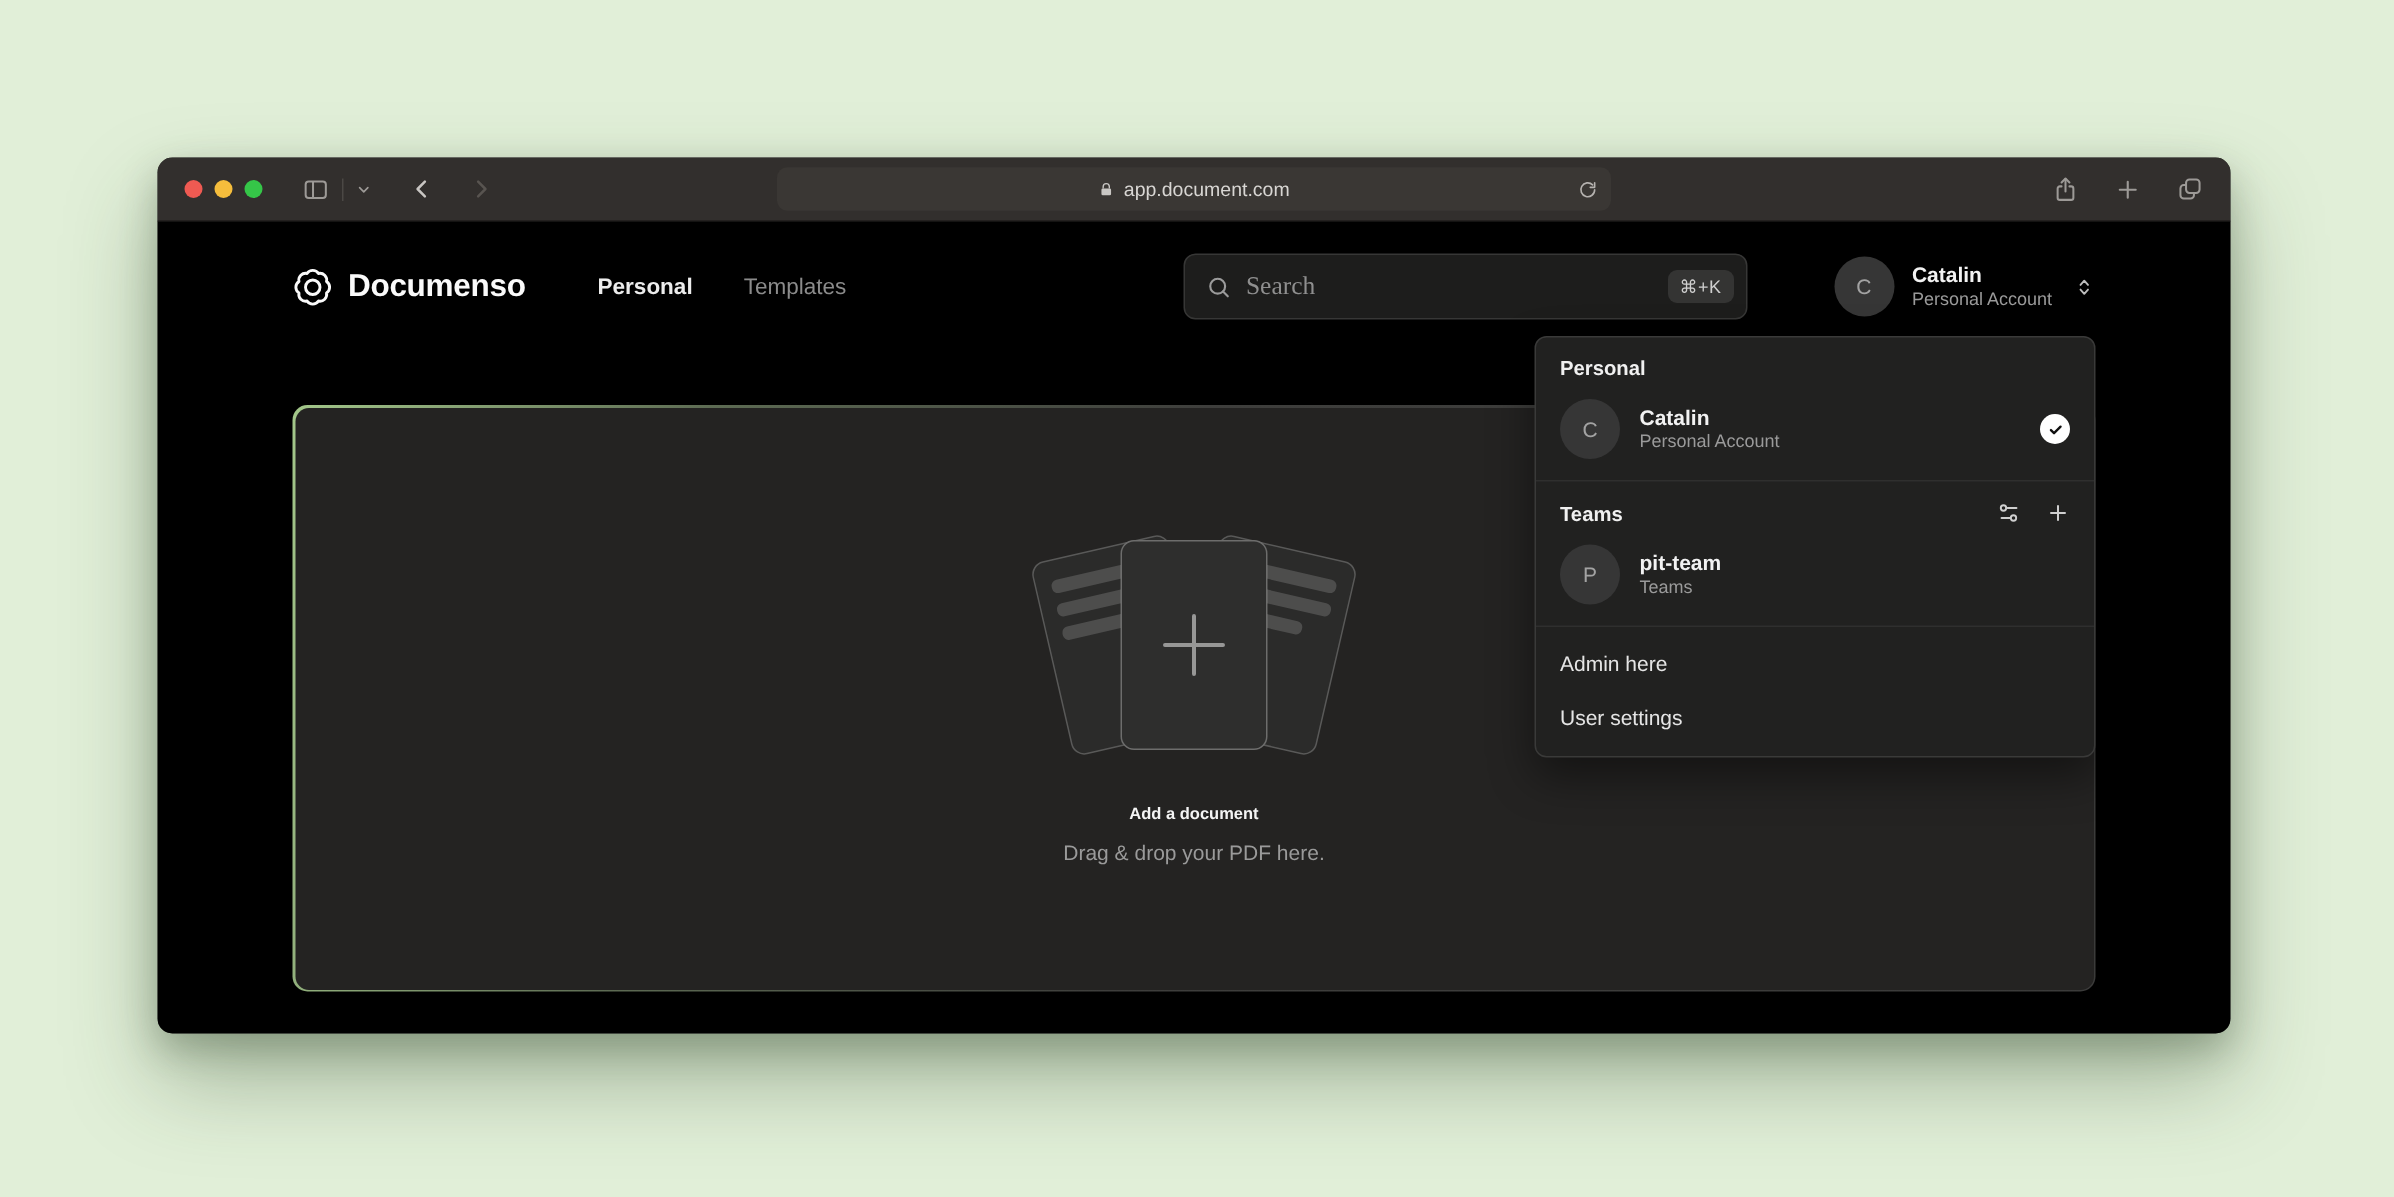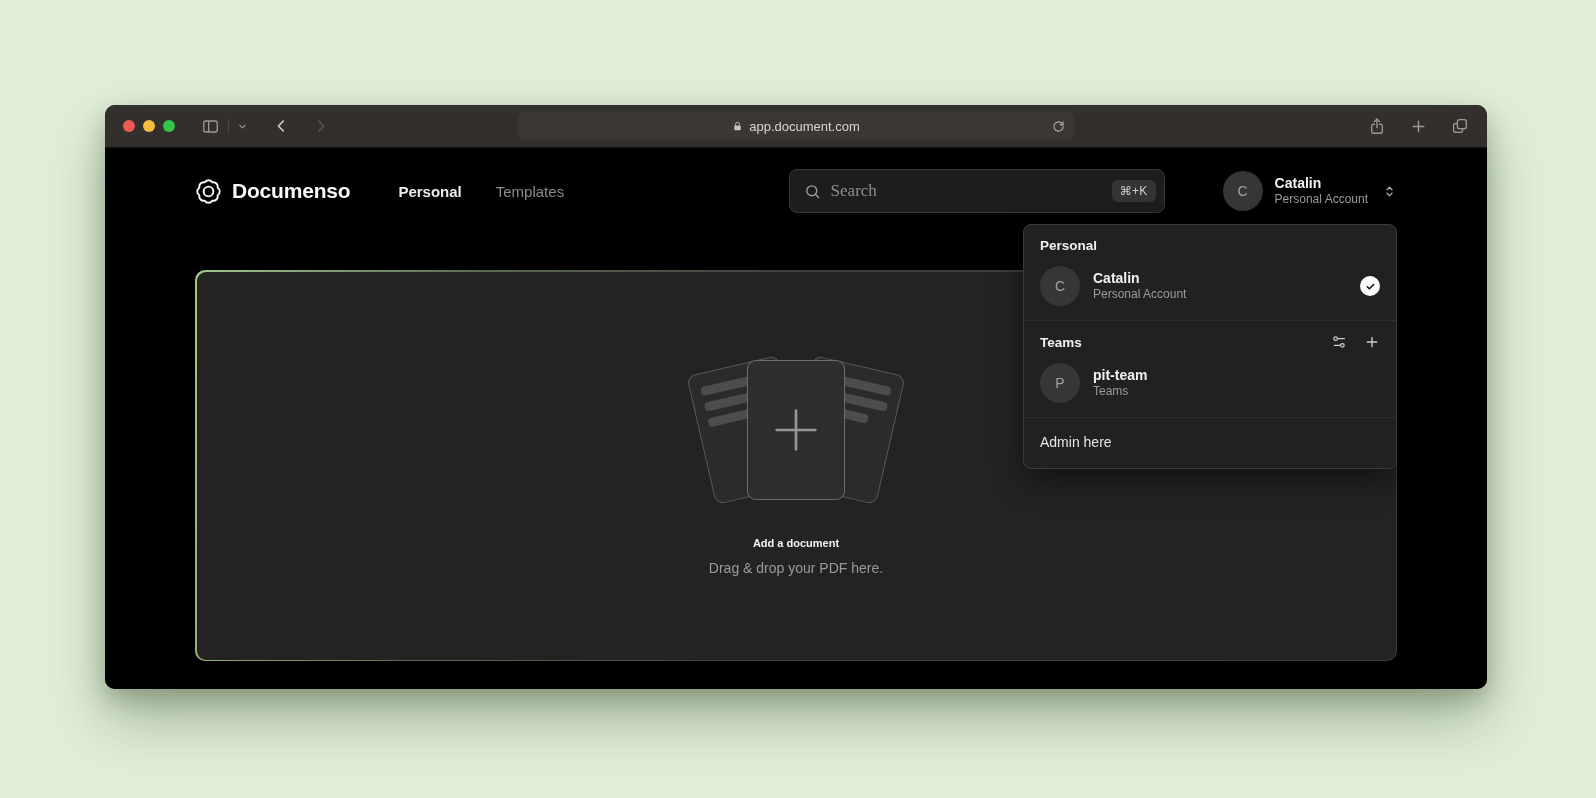--- a/index.html
+++ b/index.html
@@ -306,17 +306,18 @@
             <div class="dd-name">pit-team</div>
             <div class="dd-sub">Teams</div>
           </div>
         </div>
       </div>
 
       <div class="dd-divider"></div>
 
       <div class="dd-menu">
         <div class="dd-item">Admin here</div>
+        <div class="dd-item">User settings</div>
       </div>
     </div>
 
   </div>
 </div>
 
 </body></html>

